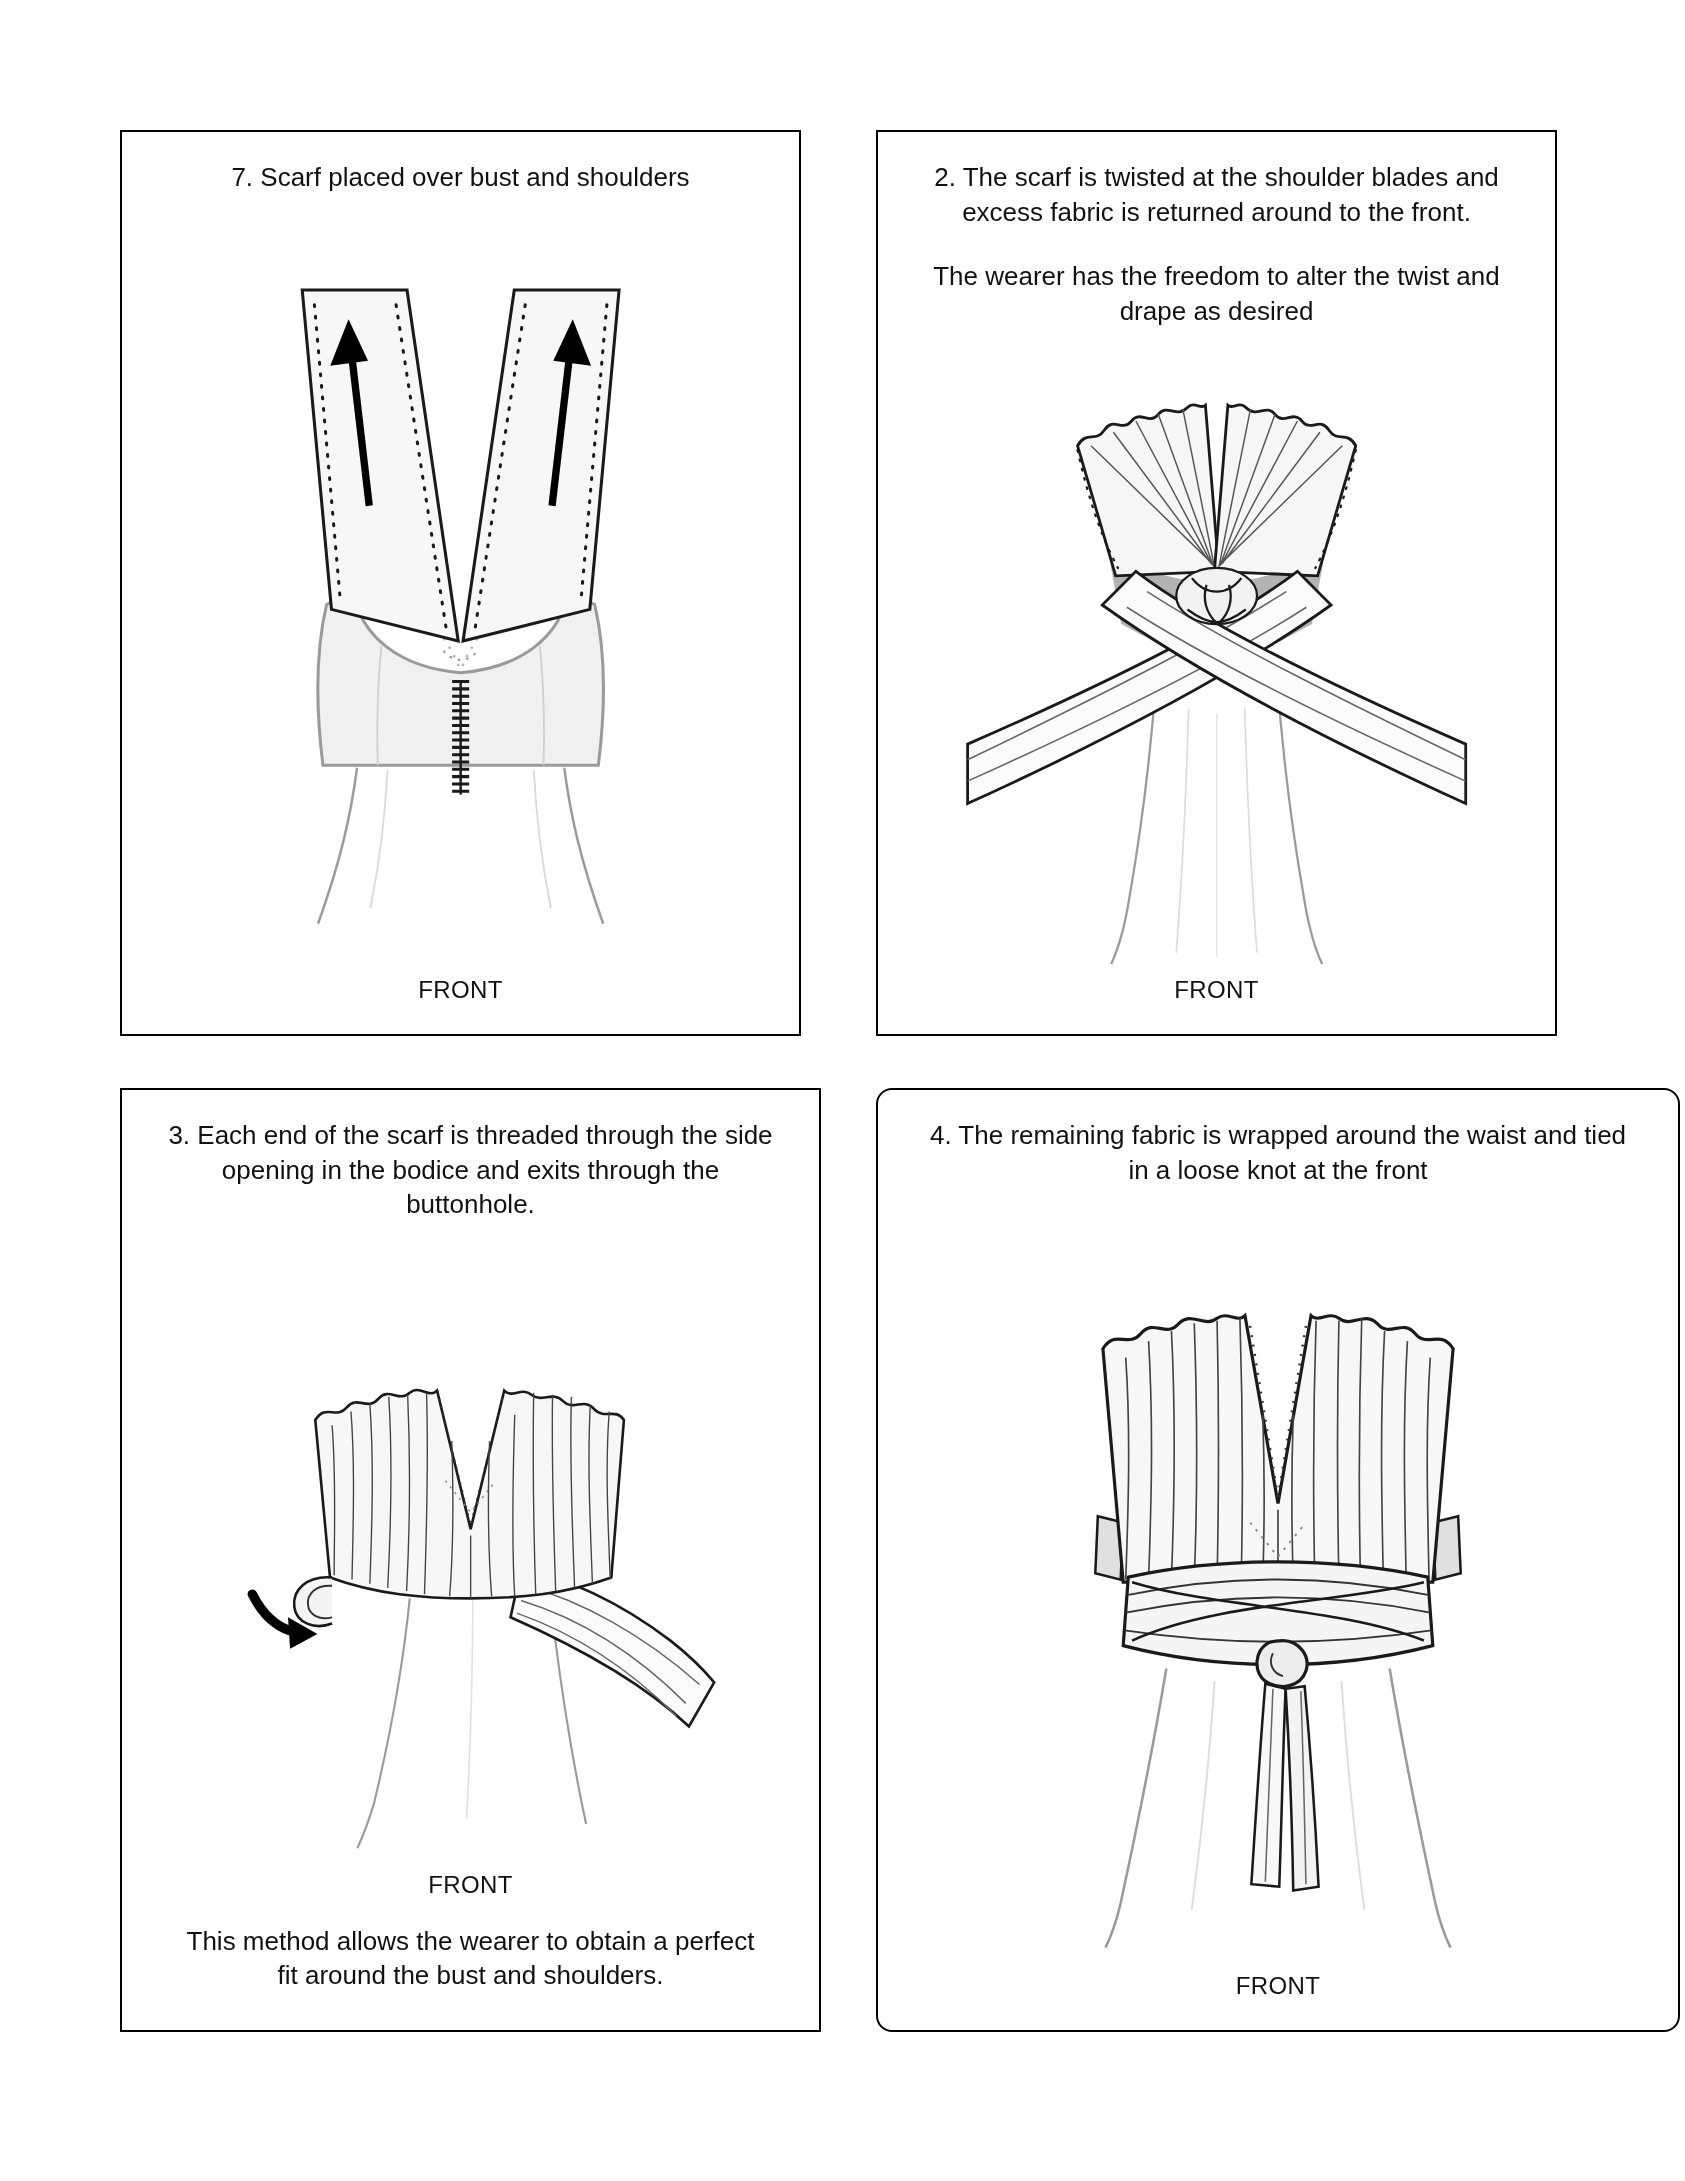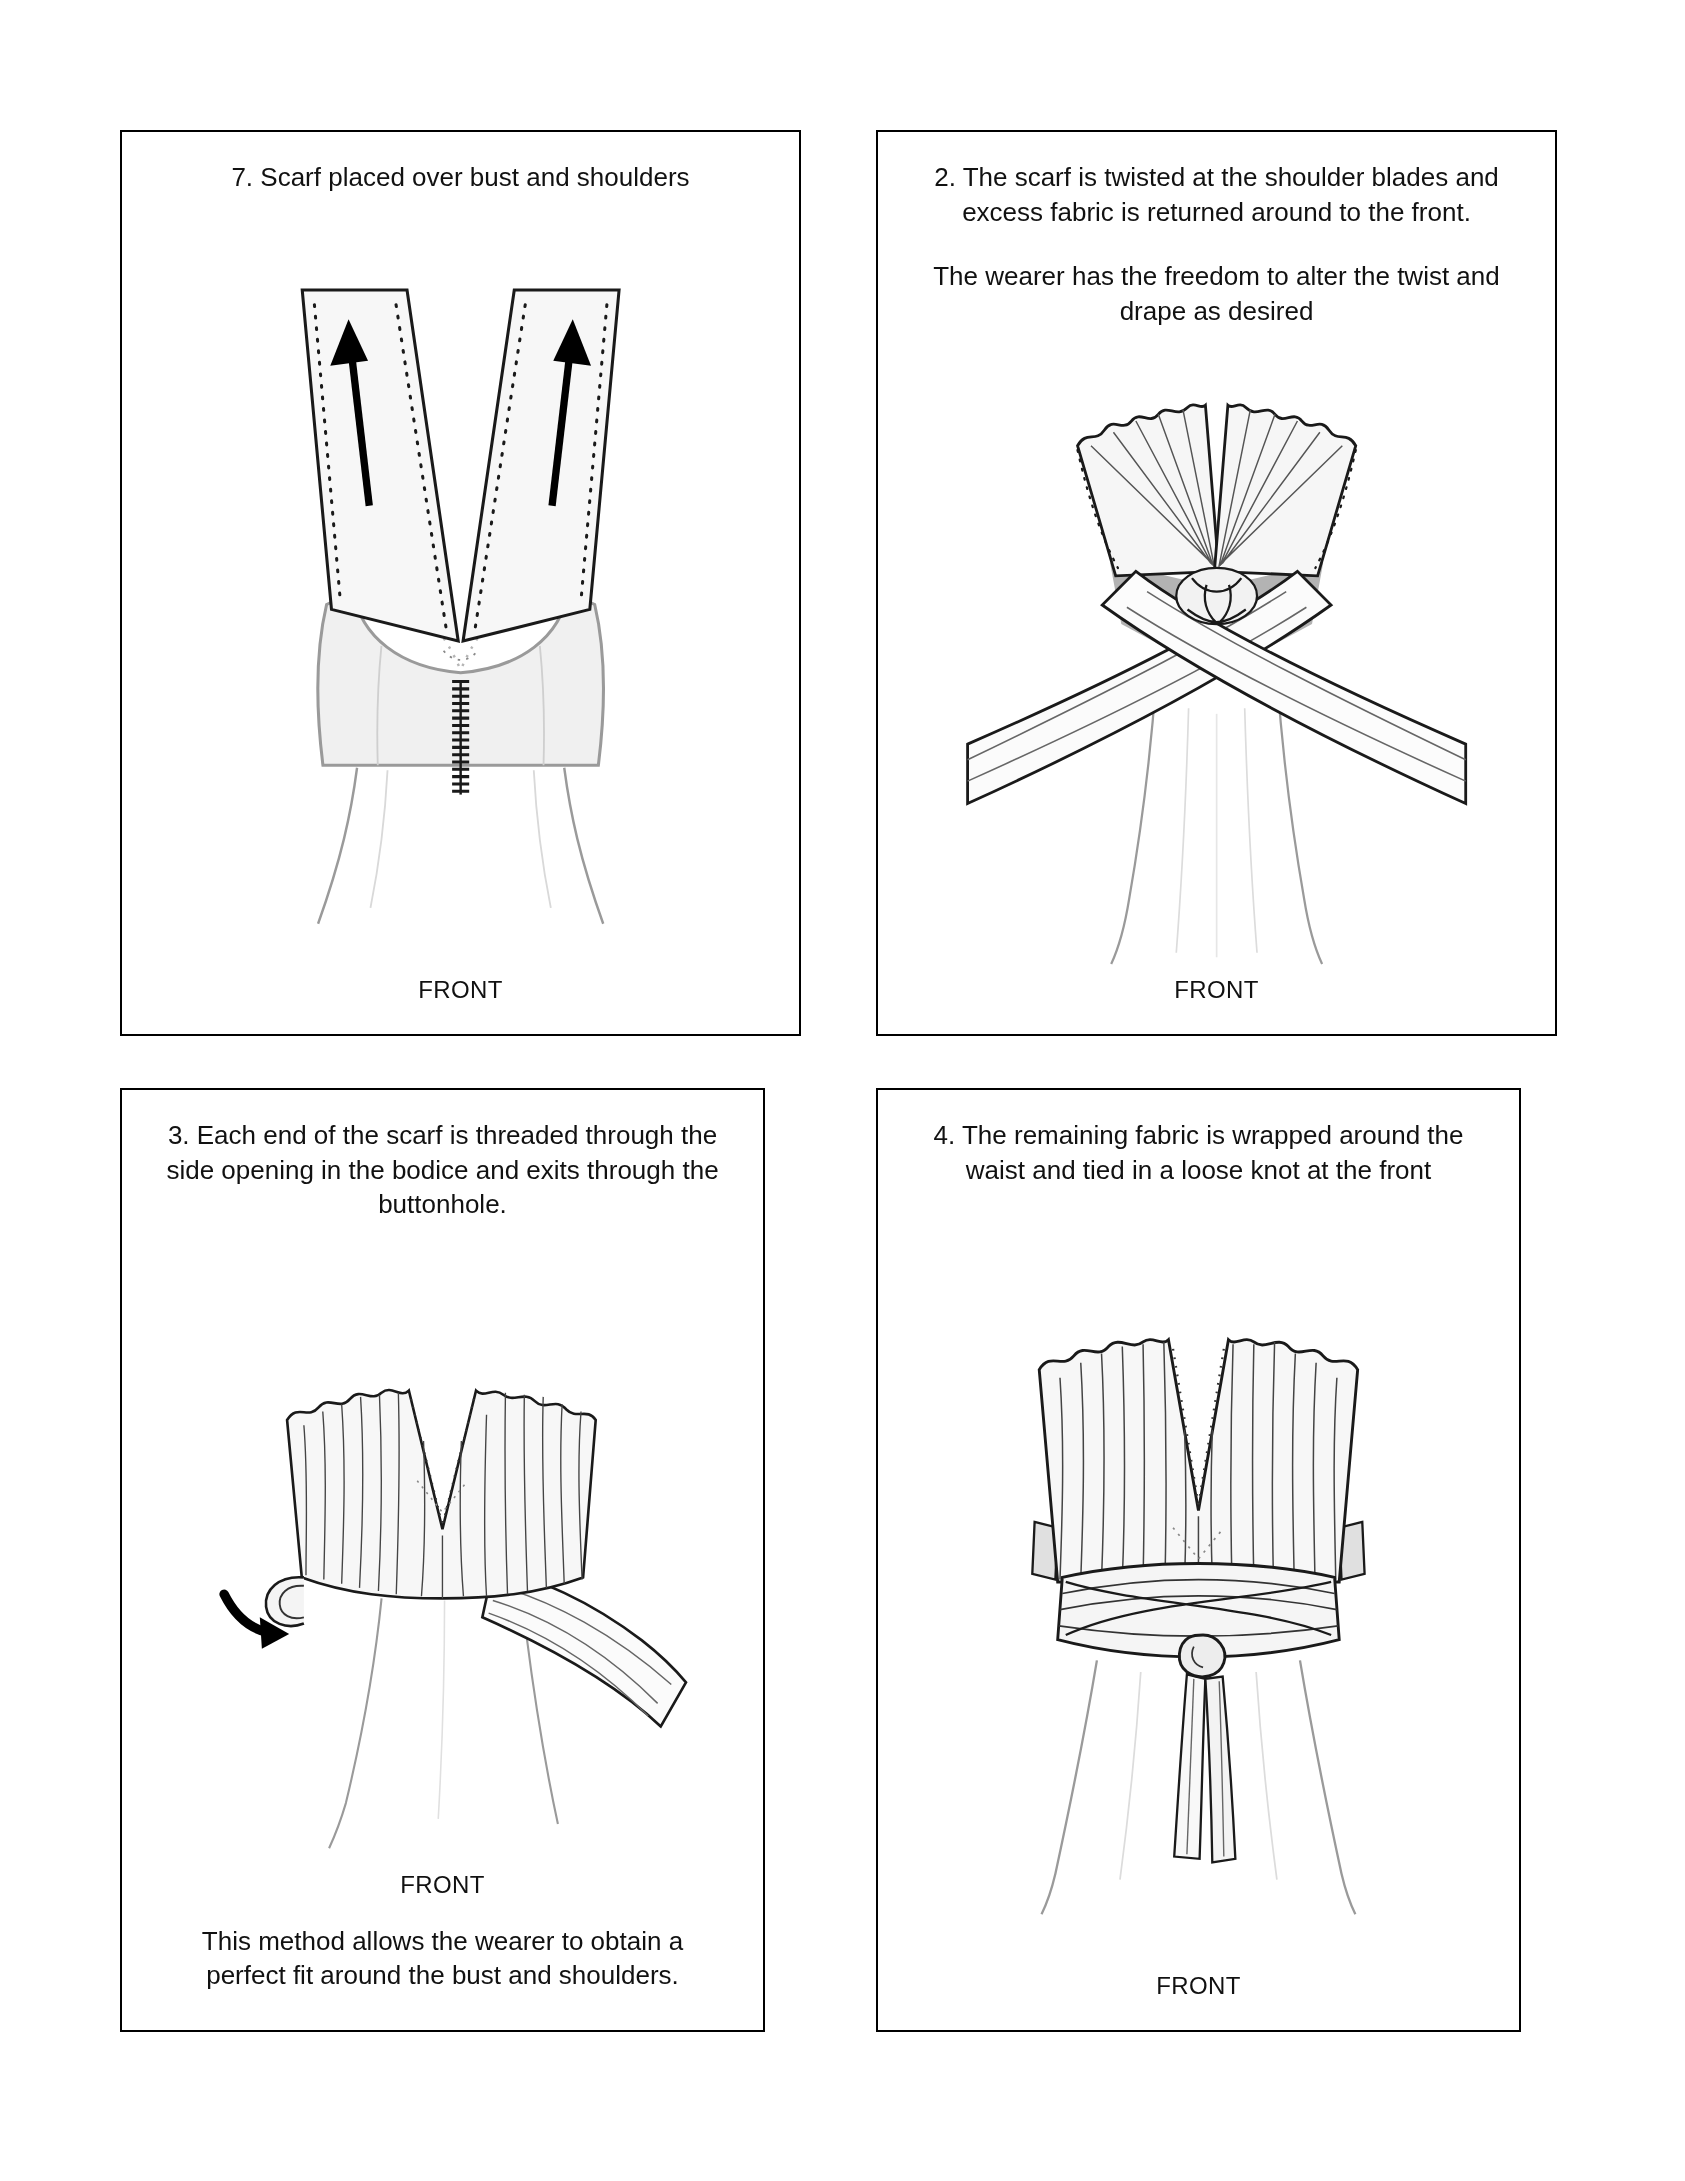--- a/index.html
+++ b/index.html
@@ -10,22 +10,22 @@
   .panel {
     position: absolute;
     border: 2.6px solid #000;
     background: #fff;
     display: flex;
     flex-direction: column;
     align-items: center;
   }
   #panel1 { left: 120px; top: 130px;  width: 681px; height: 906px; }
   #panel2 { left: 876px; top: 130px;  width: 681px; height: 906px; }
-  #panel3 { left: 120px; top: 1088px; width: 645px; height: 944px; }
-  #panel4 { left: 876px; top: 1088px; width: 645px; height: 944px; }
+  #panel3 { left: 120px; top: 1088px; width: 701px; height: 944px; }
+  #panel4 { left: 876px; top: 1088px; width: 804px; height: 944px; border-radius: 16px; }
 
   .step-text {
     font-size: 26px;
     line-height: 1.33;
     text-align: center;
     margin: 28px 40px 0 40px;
   }
   .secondary-text {
     font-size: 26px;
     line-height: 1.33;

